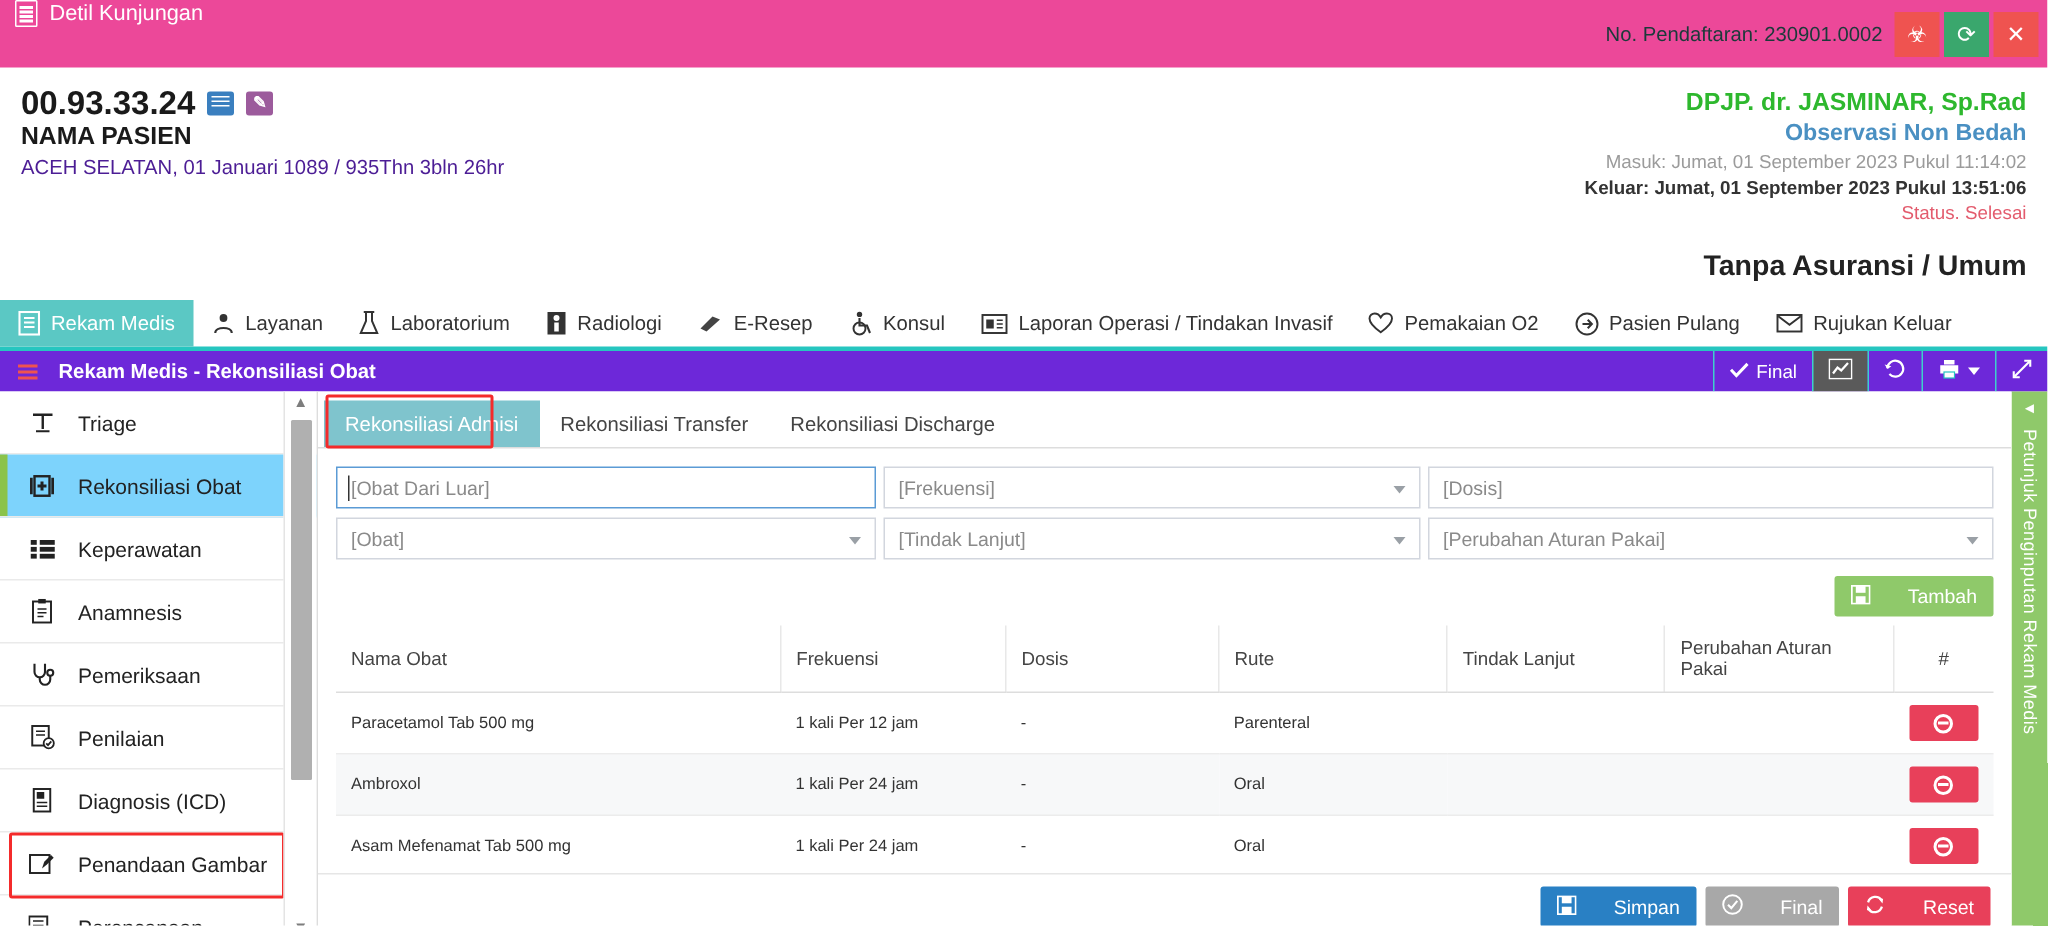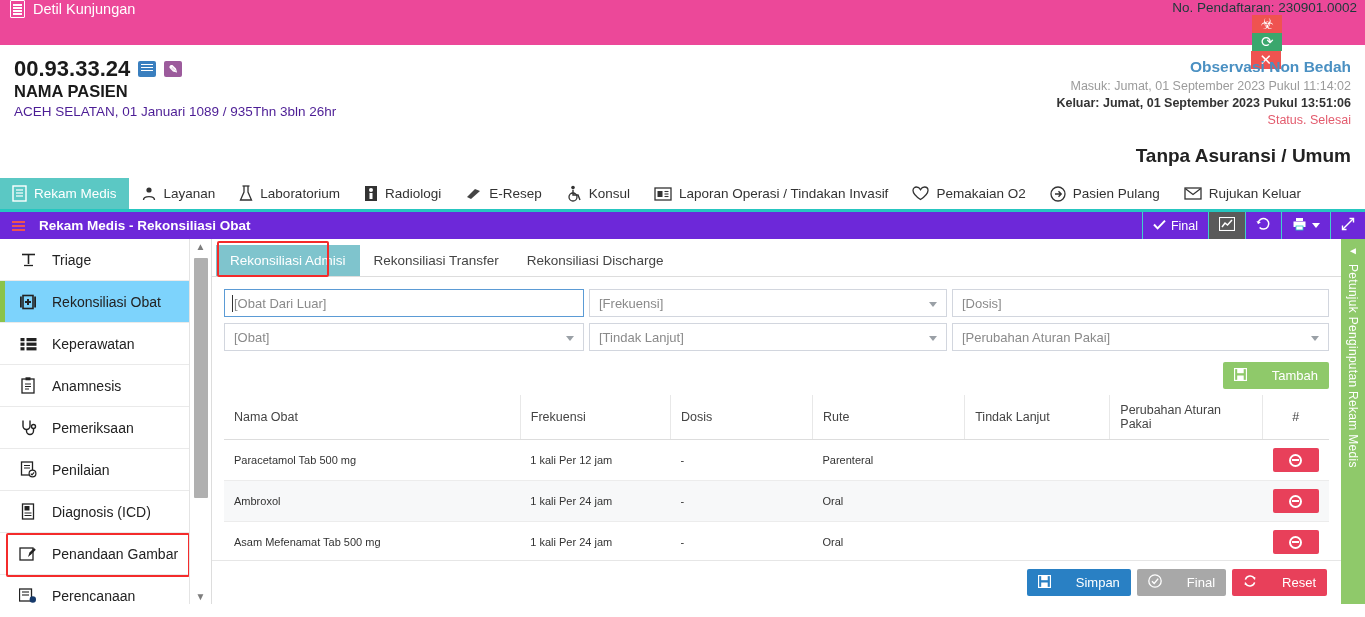--- a/index.html
+++ b/index.html
@@ -19,21 +19,21 @@
   .topbar-left { display: flex; align-items: center; gap: 8px; font-size: 14.5px; }
   .doc-icon { width: 15px; height: 18px; position: relative; display:inline-block; }
   .doc-icon:before{
     content:""; position:absolute; inset:0;
     border:1.6px solid #fff; border-radius:1px;
   }
   .doc-icon:after{
     content:""; position:absolute; left:3px; right:3px; top:4px; height:1.5px;
     background:#fff; box-shadow: 0 3px 0 #fff, 0 6px 0 #fff, 0 9px 0 #fff;
   }
-  .topbar-right { display: flex; align-items: center; height: 45px; flex-direction: column; }
+  .topbar-right { display: flex; align-items: center; height: 45px; }
   .reg-no { font-size: 13.5px; color: #1b3a3a; margin-right: 8px; font-weight: 400;}
   .tb-btn {
     width: 30px; height: 30px; display: flex; align-items: center; justify-content: center;
     color: #fff; font-size: 15px; margin-right: 3px; border: none; cursor: pointer;
   }
   .tb-btn:last-child { margin-right: 6px; }
   .tb-red { background: #ef5350; }
   .tb-green { background: #3aa76d; }
 
   
@@ -258,20 +258,21 @@
   <div class="p-left">
     <div class="mrn">
       <span>00.93.33.24</span>
       <span class="mini-icon blue"></span>
       <span class="mini-icon purple"></span>
     </div>
     <div class="pname">NAMA PASIEN</div>
     <div class="pbirth">ACEH SELATAN, 01 Januari 1089 / 935Thn 3bln 26hr</div>
   </div>
   <div class="p-right">
+    <div class="dpjp">DPJP. dr. JASMINAR, Sp.Rad</div>
     <div class="ruang">Observasi Non Bedah</div>
     <div class="masuk">Masuk: Jumat, 01 September 2023 Pukul 11:14:02</div>
     <div class="keluar">Keluar: Jumat, 01 September 2023 Pukul 13:51:06</div>
     <div class="status">Status. Selesai</div>
     <div class="asuransi">Tanpa Asuransi / Umum</div>
   </div>
 </div>
 
 <div class="navtabs">
 

